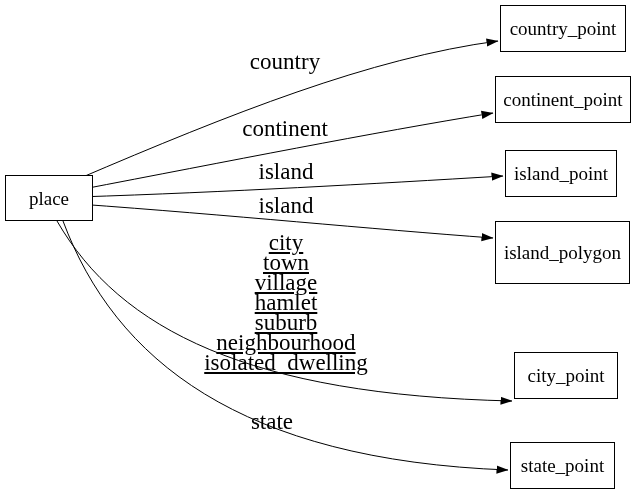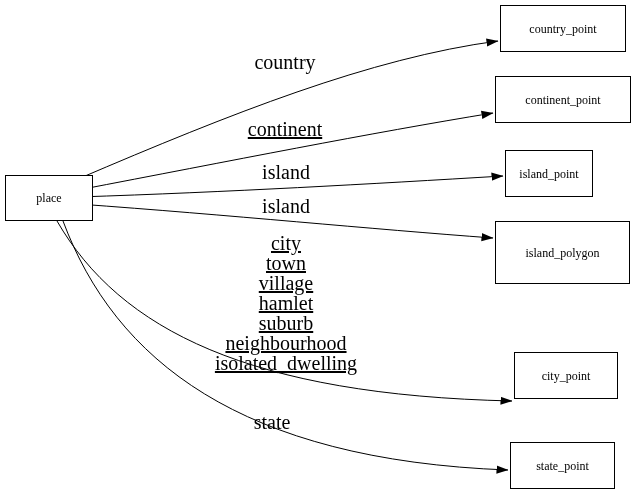--- a/index.html
+++ b/index.html
@@ -29,28 +29,28 @@
     stroke-width: 1;
   }
   .node {
     position: absolute;
     box-sizing: border-box;
     border: 1px solid #000000;
     background: #ffffff;
     display: flex;
     align-items: center;
     justify-content: center;
-    font-size: 12px;
+    font-size: 19px;
     line-height: 1;
     white-space: nowrap;
   }
   .edge-label {
     position: absolute;
     transform: translate(-50%, -50%);
-    font-size: 20px;
+    font-size: 23px;
     line-height: 20px;
     text-align: center;
     white-space: pre-line;
   }
 </style>
 </head>
 <body>
 
 <div class="canvas">
 
@@ -67,31 +67,31 @@
     <path class="edge" d="M57,221 C120,330 250,395 512,401" marker-end="url(#arrowhead)"></path>
     <path class="edge" d="M63,221 C115,360 240,460 508,470" marker-end="url(#arrowhead)"></path>
   </svg>
 
   <div class="node" style="left:5px; top:175px; width:88px; height:46px;">place</div>
 
   <div class="node" style="left:500px; top:5px; width:126px; height:47px;">country_point</div>
 
   <div class="node" style="left:495px; top:76px; width:136px; height:47px;">continent_point</div>
 
-  <div class="node" style="left:505px; top:150px; width:88px; height:47px;">island_point</div>
+  <div class="node" style="left:505px; top:150px; width:112px; height:47px;">island_point</div>
 
   <div class="node" style="left:495px; top:221px; width:135px; height:63px;">island_polygon</div>
 
   <div class="node" style="left:514px; top:352px; width:104px; height:47px;">city_point</div>
 
   <div class="node" style="left:510px; top:442px; width:105px; height:47px;">state_point</div>
 
   <div class="edge-label" style="left:285px; top:62px;">country</div>
 
-  <div class="edge-label" style="left:285px; top:129px;text-decoration:underline;">continent</div>
+  <div class="edge-label" style="left:285px; top:129px;">continent</div>
 
   <div class="edge-label" style="left:286px; top:172px;">island</div>
 
   <div class="edge-label" style="left:286px; top:206px;">island</div>
 
   <div class="edge-label" style="left:286px; top:303px;text-decoration:underline;">city
 town
 village
 hamlet
 suburb

